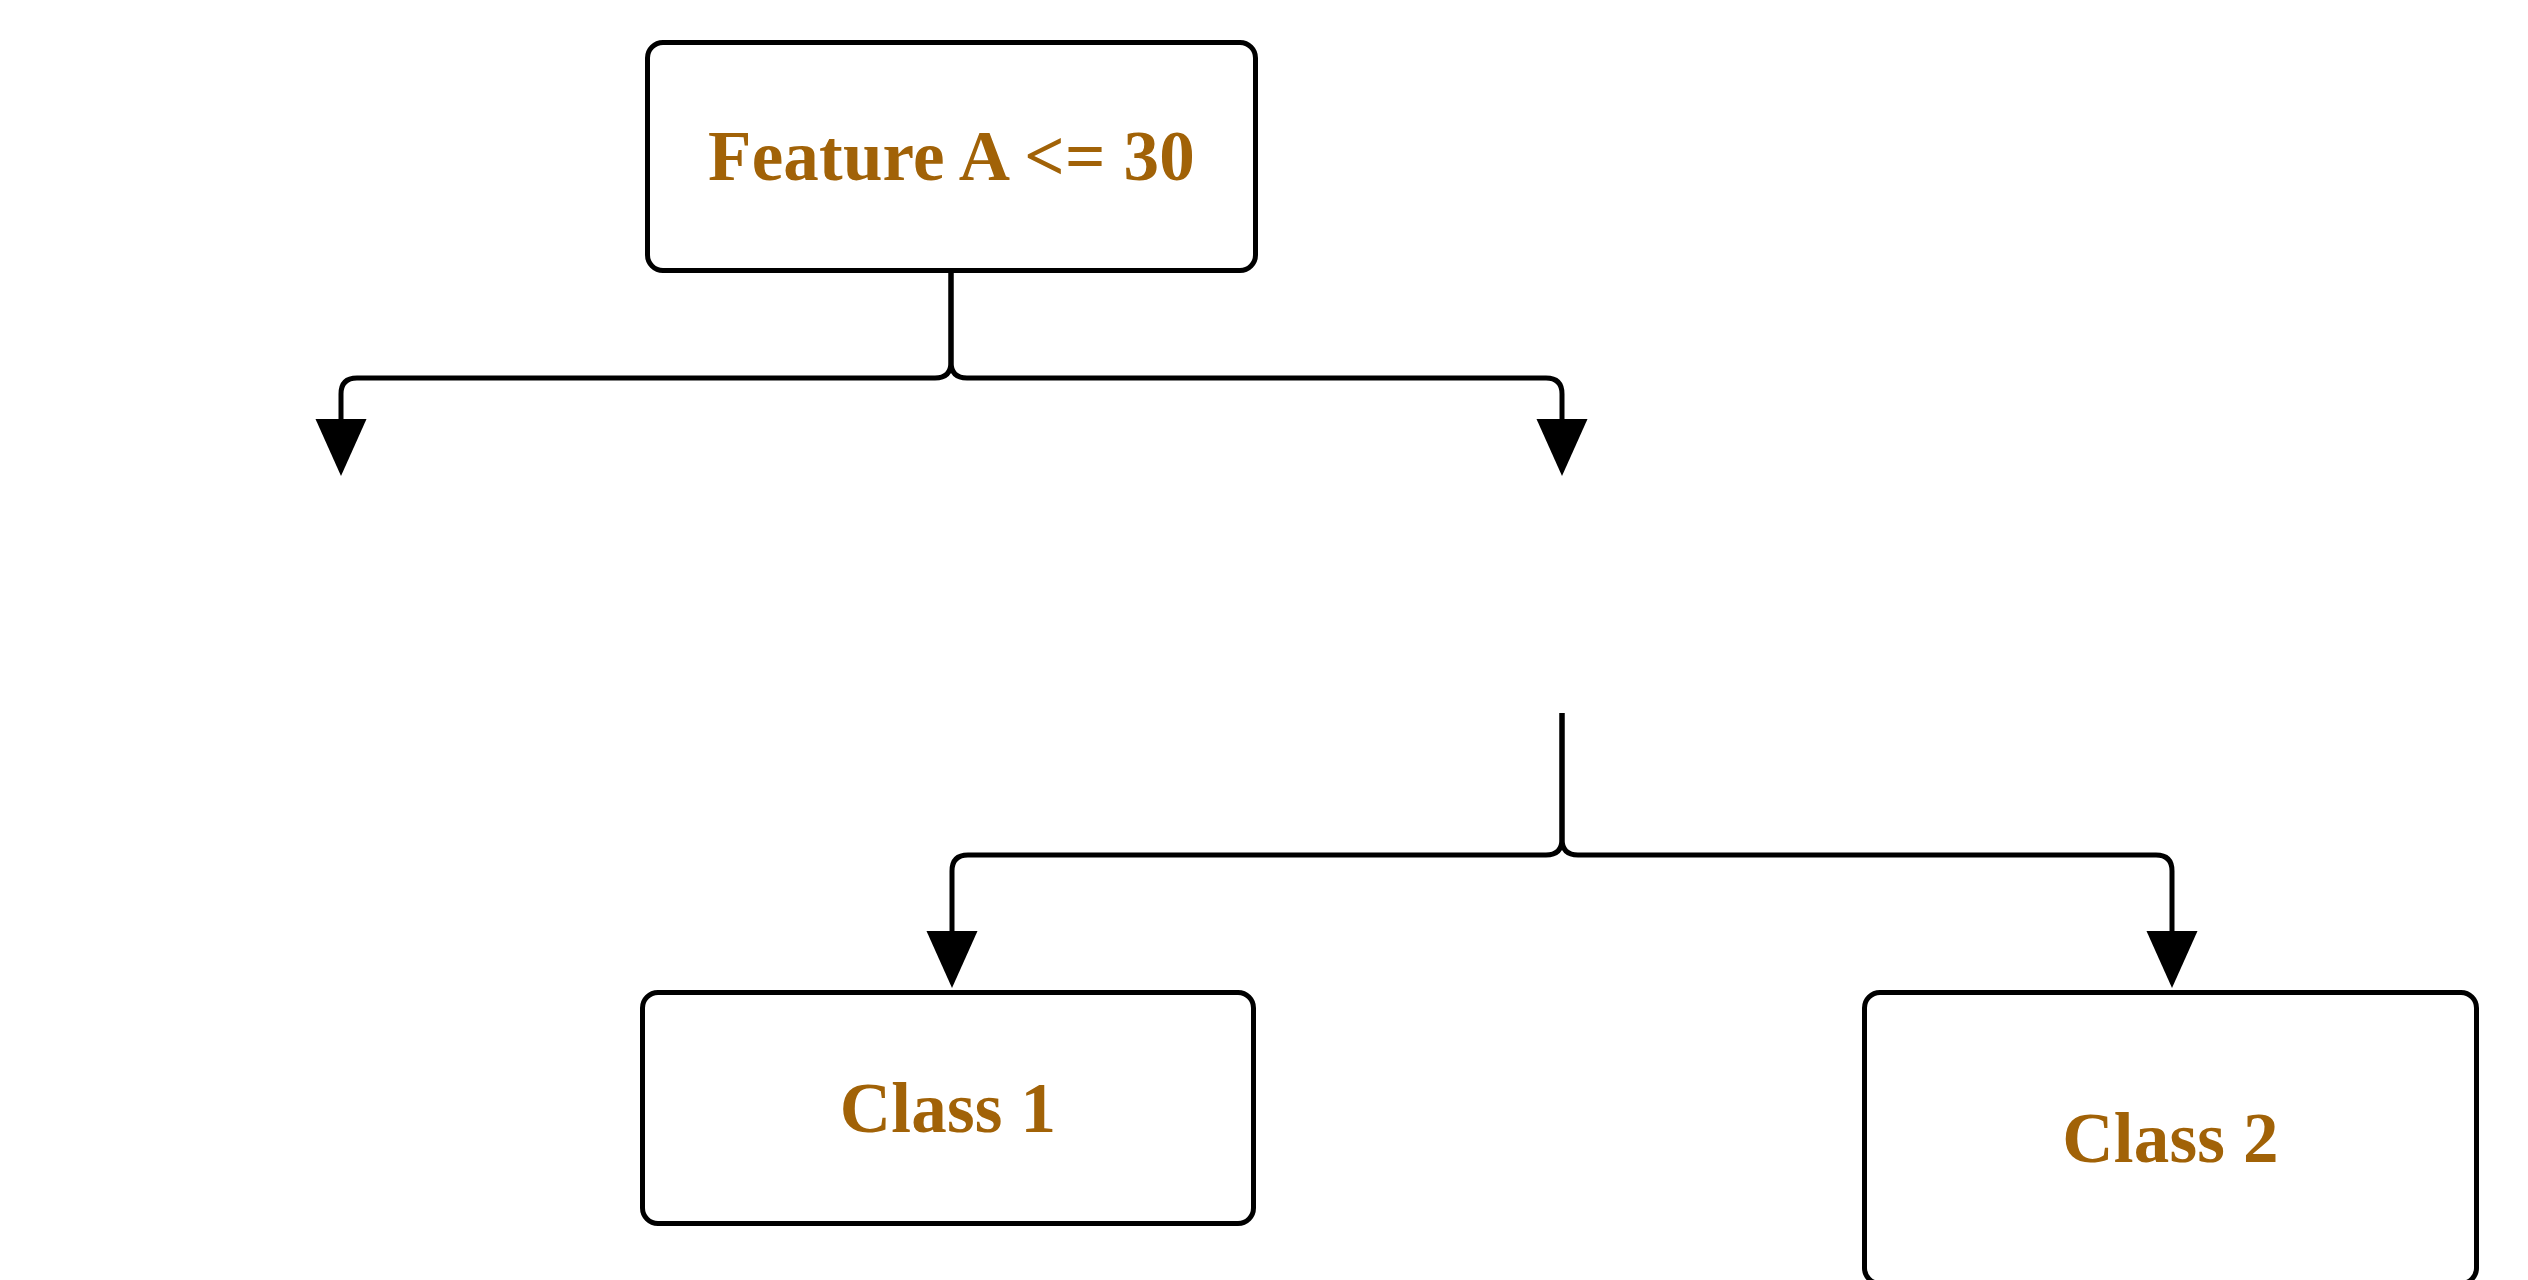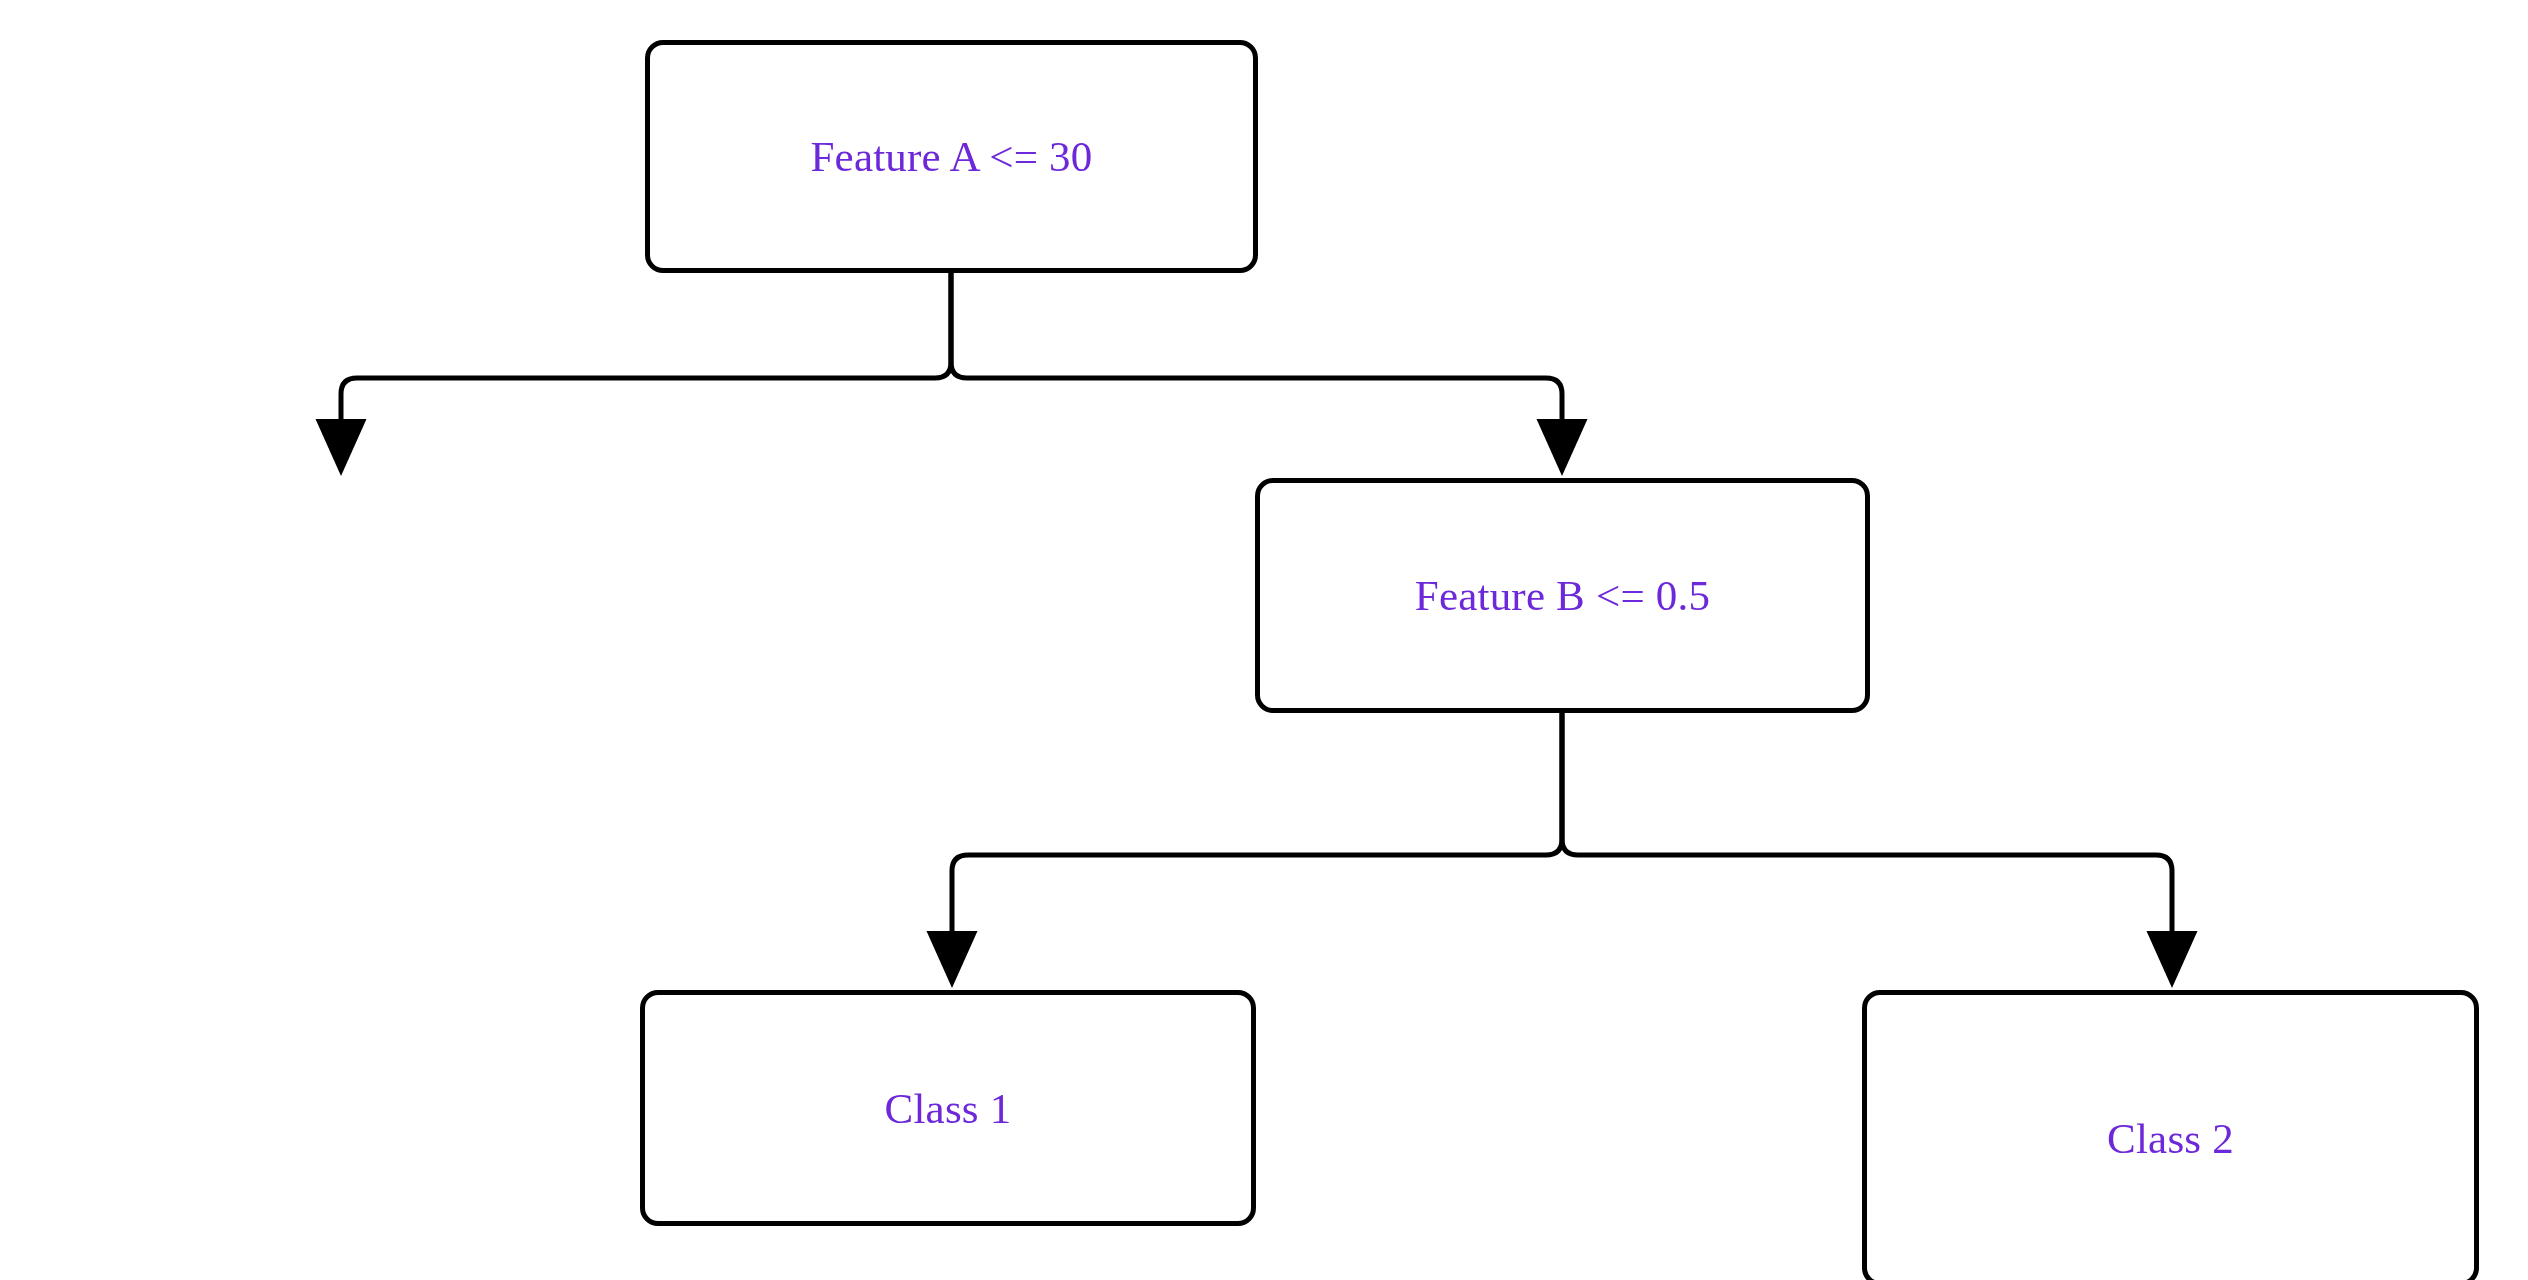--- a/index.html
+++ b/index.html
@@ -30,23 +30,23 @@
     background: #ffffff;
     border: 5px solid #000000;
     border-radius: 18px;
     display: flex;
     align-items: center;
     justify-content: center;
     z-index: 2;
   }
   .node-label {
     font-family: "Liberation Serif", "DejaVu Serif", serif;
-    font-size: 43px;
-    font-weight: normal;
-    color: #6d28d9;
+    font-size: 71px;
+    font-weight: bold;
+    color: #a16207;
     line-height: 1;
     white-space: nowrap;
     letter-spacing: 0.2px;
   }
   
   #node-root      { left: 645px;  top: 40px;  width: 613px; height: 233px; }
   #node-class0    { left: 32px;   top: 478px; width: 618px; height: 235px; }
   #node-featureb  { left: 1255px; top: 478px; width: 615px; height: 235px; }
   #node-class1    { left: 640px;  top: 990px; width: 616px; height: 236px; }
   #node-class2    { left: 1862px; top: 990px; width: 617px; height: 296px; }
@@ -90,23 +90,20 @@
              L 2156 855
              Q 2172 855 2172 871
              L 2172 936" fill="none" stroke="#000000" stroke-width="5" stroke-linecap="butt" marker-end="url(#arrowhead)"></path>
   </svg>
 
   <div class="node" id="node-root">
     <span class="node-label">Feature A &lt;= 30</span>
   </div>
 
 
-  <div class="node" id="node-featureb">
-    <span class="node-label">Feature B &lt;= 0.5</span>
-  </div>
 
   <div class="node" id="node-class1">
     <span class="node-label">Class 1</span>
   </div>
 
   <div class="node" id="node-class2">
     <span class="node-label">Class 2</span>
   </div>
 
 </div>

